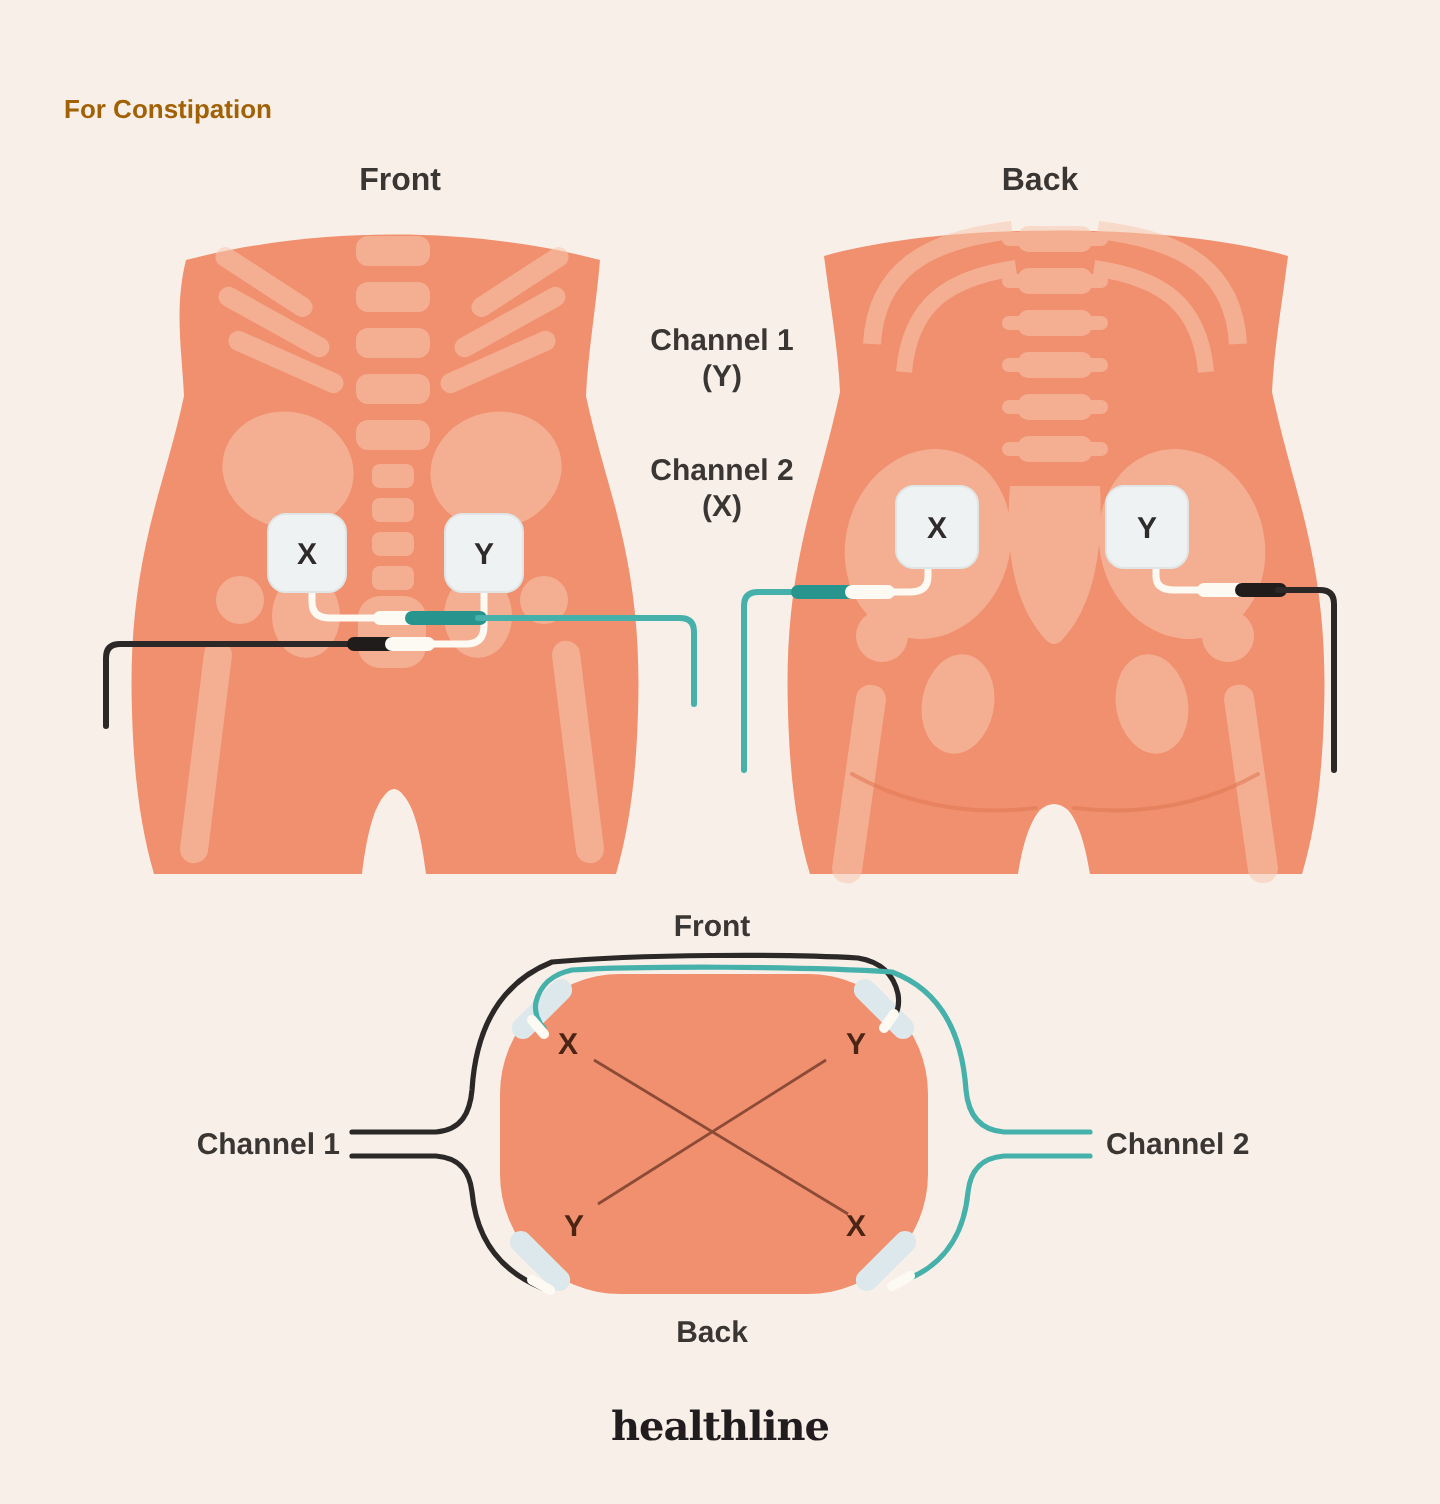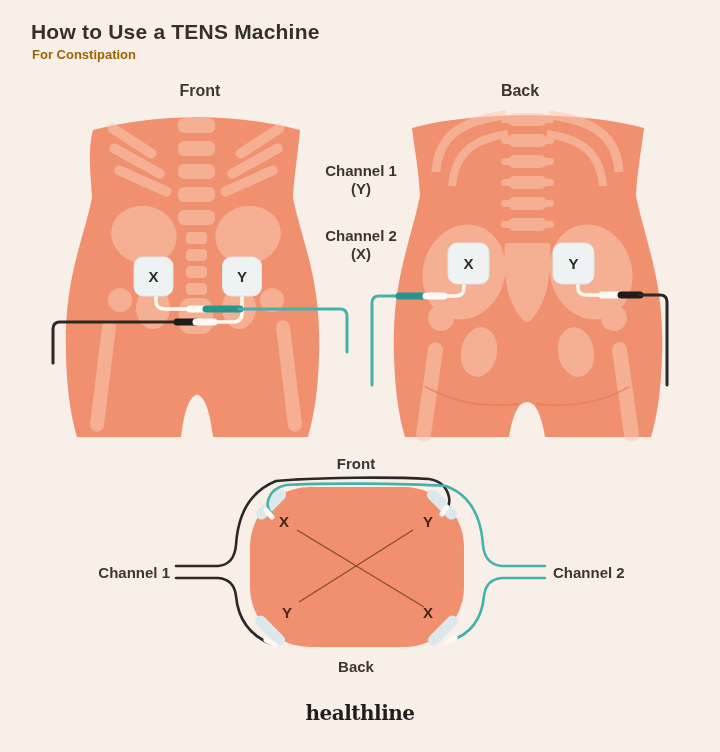--- a/index.html
+++ b/index.html
@@ -175,21 +175,20 @@
         <path d="M 297 530 L 424 607"></path>
         <path d="M 413 530 L 299 602"></path>
       </g>
       <text class="corner-letter" x="284" y="527" text-anchor="middle">X</text>
       <text class="corner-letter" x="428" y="527" text-anchor="middle">Y</text>
       <text class="corner-letter" x="287" y="618" text-anchor="middle">Y</text>
       <text class="corner-letter" x="428" y="618" text-anchor="middle">X</text>
     </g>
   </svg>
 
-  <div class="abs title">How to Use a TENS Machine</div>
   <div class="abs subtitle">For Constipation</div>
 
   <div class="abs fig-label" style="left:150px;">Front</div>
   <div class="abs fig-label" style="left:470px;">Back</div>
 
   <div class="abs legend" style="left:299px; top:162px;">
     <div>Channel 1</div>
     <div>(Y)</div>
   </div>
   <div class="abs legend" style="left:299px; top:227px;">

